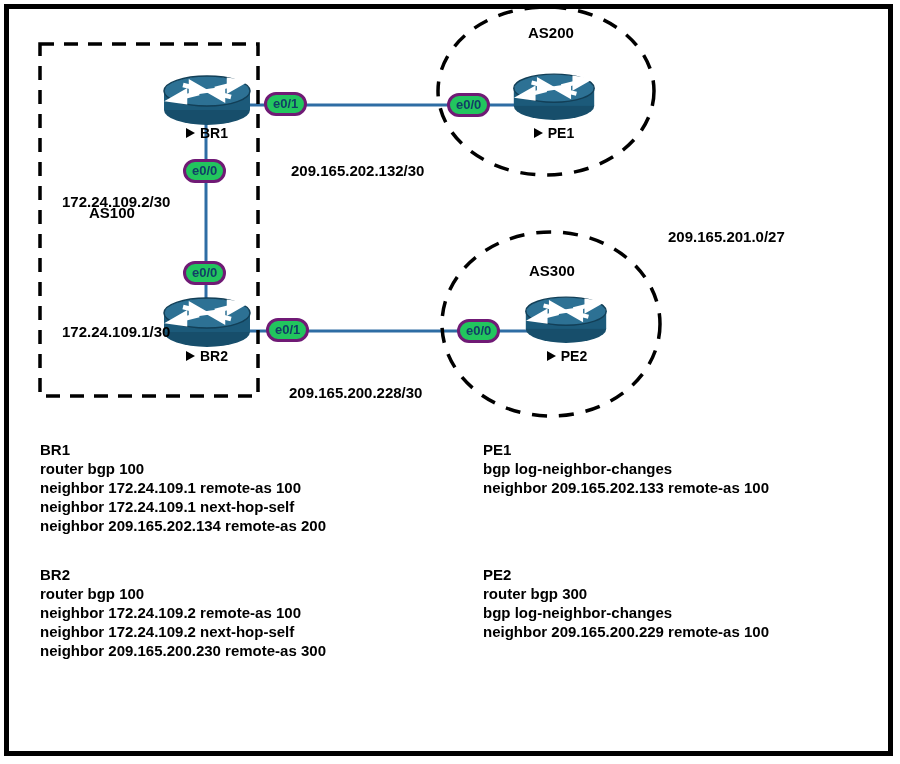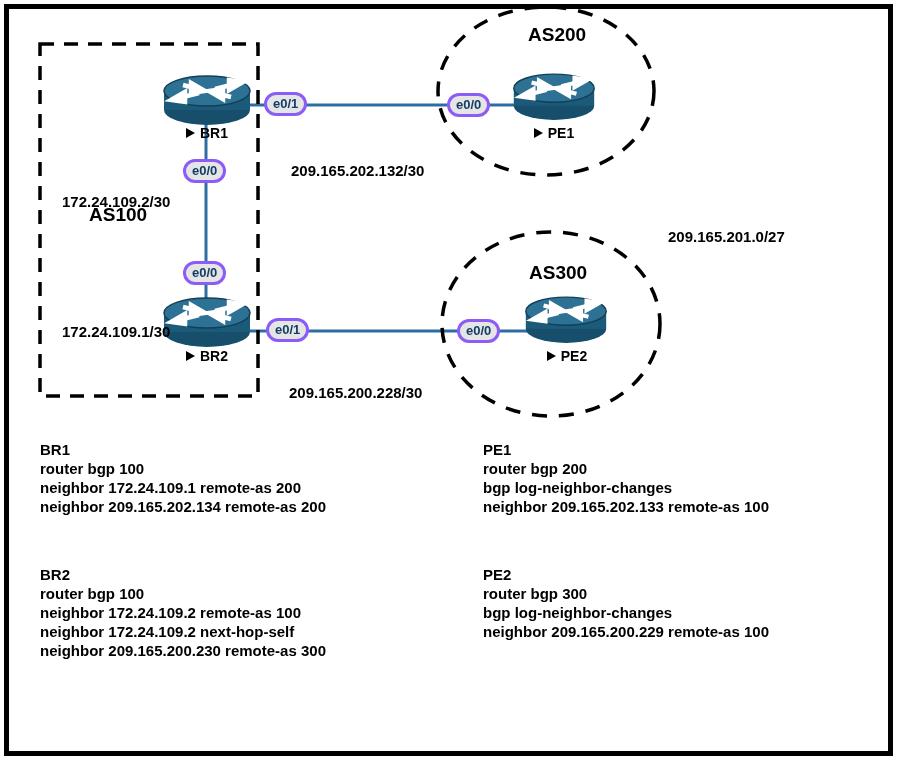--- a/index.html
+++ b/index.html
@@ -6,25 +6,25 @@
   #canvas{
     position:relative;width:900px;height:764px;background:#fff;overflow:hidden;
     font-family:"Liberation Sans",sans-serif;font-weight:bold;color:#000;
   }
   #frame{position:absolute;left:4px;top:4px;width:879px;height:742px;border:5px solid #000;background:#fff;}
   #netsvg{position:absolute;left:0;top:0;}
   .router{position:absolute;}
   .rlabel{position:absolute;font-size:14px;display:flex;align-items:center;justify-content:center;gap:5px;width:80px;}
   .tri{width:0;height:0;border-left:9px solid #000;border-top:5px solid transparent;border-bottom:5px solid transparent;display:inline-block;}
   .port{
-    position:absolute;background:#e5e5e5;border:3px solid #8b5cf6;border-radius:13px;
+    position:absolute;background:#22c55e;border:3px solid #701a75;border-radius:13px;
     font-size:13px;color:#123e66;padding:1px 6px 2px 6px;line-height:15px;
   }
   .iplabel{position:absolute;font-size:15px;margin-top:36px;}
-  .zonelabel{position:absolute;font-size:19px;}
+  .zonelabel{position:absolute;font-size:15px;}
   .cfg{position:absolute;font-size:15px;line-height:19px;}
   .cfg div{white-space:pre;}
 </style>
 </head>
 <body>
 
 <div id="canvas">
   <div id="frame"></div>
 
   <svg id="netsvg" width="900" height="764">
@@ -134,27 +134,27 @@
   <div class="iplabel" style="left:289px;top:348px">209.165.200.228/30</div>
   <div class="iplabel" style="left:668px;top:192px">209.165.201.0/27</div>
 
   <div class="zonelabel" style="left:89px;top:204px">AS100</div>
   <div class="zonelabel" style="left:528px;top:24px">AS200</div>
   <div class="zonelabel" style="left:529px;top:262px">AS300</div>
 
   <div class="cfg" style="left:40px;top:440px">
     <div>BR1</div>
     <div>router bgp 100</div>
-    <div>neighbor 172.24.109.1 remote-as 200</div>
+    <div>neighbor 172.24.109.1 remote-as 100</div>
+    <div>neighbor 172.24.109.1 next-hop-self</div>
     <div>neighbor 209.165.202.134 remote-as 200</div>
   </div>
 
   <div class="cfg" style="left:483px;top:440px">
     <div>PE1</div>
-    <div>router bgp 200</div>
     <div>bgp log-neighbor-changes</div>
     <div>neighbor 209.165.202.133 remote-as 100</div>
   </div>
 
   <div class="cfg" style="left:40px;top:565px">
     <div>BR2</div>
     <div>router bgp 100</div>
     <div>neighbor 172.24.109.2 remote-as 100</div>
     <div>neighbor 172.24.109.2 next-hop-self</div>
     <div>neighbor 209.165.200.230 remote-as 300</div>

